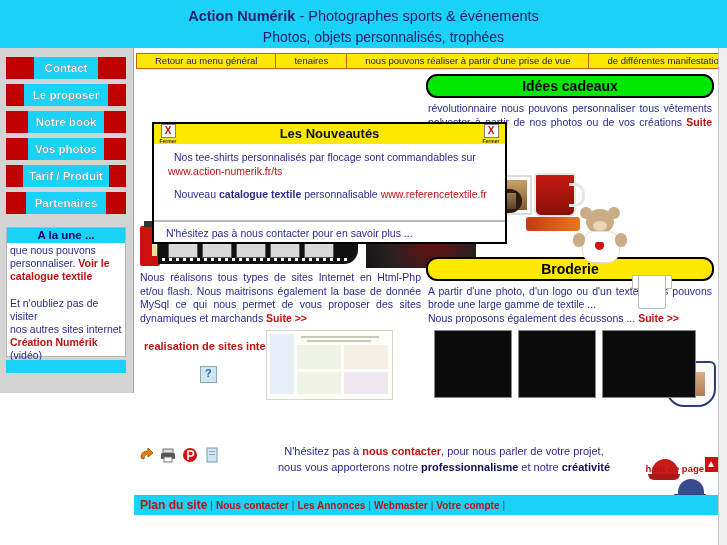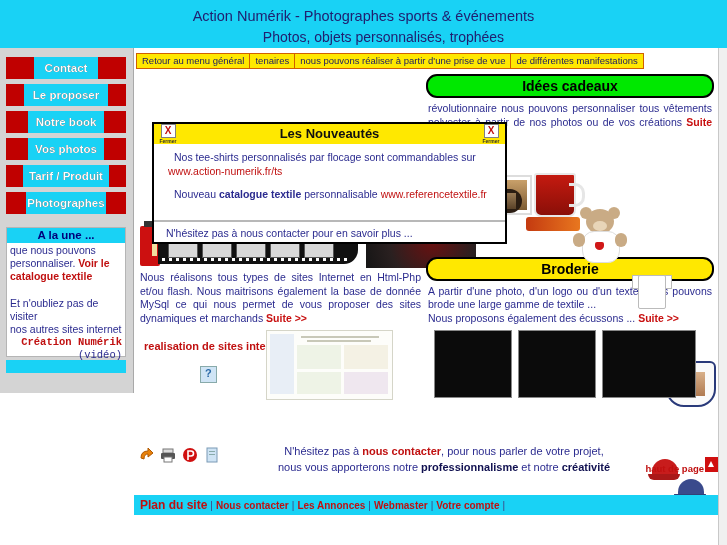--- a/index.html
+++ b/index.html
@@ -16,21 +16,21 @@
   
   .header{
     position:absolute;left:0;top:0;width:727px;height:48px;
     background:#19d2f5;
     text-align:center;
     color:#202070;
   }
   .header-line1{
     padding-top:8px;font-size:14.5px;letter-spacing:0px;
   }
-  .header-line1 b{font-weight:normal;}
+  .header-line1 b{font-weight:bold;}
   .header-line2{padding-top:5px;font-size:14px;margin-left:40px;}
 
   
   .page{
     position:absolute;left:0;top:48px;width:727px;height:497px;
     background:#ffffff;
   }
 
   
   .sidebar{
@@ -57,40 +57,40 @@
   .alaune{
     position:absolute;left:6px;top:179px;width:120px;height:130px;
     background:#ffffff;border:1px solid #b5b5b5;box-sizing:border-box;
   }
   .alaune-title{
     height:15px;line-height:15px;background:#19d2f5;
     text-align:center;font-weight:bold;color:#00007a;font-size:11.5px;
   }
   .alaune-body{padding:1px 3px 0 3px;font-size:10.5px;line-height:13px;color:#2b2b8f;}
   .alaune-body .rd{color:#c01010;font-weight:bold;}
-  .alaune-body .ctr{text-align:right;font-family:Liberation Mono, monospace;}
+  .alaune-body .ctr{text-align:left;}
   .alaune-bottom-bar{
     position:absolute;left:6px;top:312px;width:120px;height:13px;background:#19d2f5;
   }
 
   
   .main{
     position:absolute;left:134px;top:0;width:584px;height:497px;
     background:#ffffff;
   }
 
   
   .navstrip{
     position:absolute;left:2px;top:5px;height:16px;
     display:flex;align-items:stretch;
   }
   .navcell{
     background:#ffe800;border:1px solid #d06000;
     font-size:9.5px;line-height:14px;color:#202060;
-    padding:0 5px;white-space:nowrap;margin-right:-1px;
+    padding:0 18px;white-space:nowrap;margin-right:-1px;
   }
 
   
   .col-left{position:absolute;left:4px;top:26px;width:285px;}
   .col-right{position:absolute;left:292px;top:26px;width:288px;}
 
   .banner{
     height:20px;line-height:20px;text-align:center;
     border:2px solid #000000;border-radius:11px;
     font-weight:bold;font-size:14px;color:#000000;
@@ -257,21 +257,21 @@
       <div class="menu-btn">
         <div class="hl" style="left:22px;width:76px;"></div>
         <span class="lbl">Vos photos</span>
       </div>
       <div class="menu-btn">
         <div class="hl" style="left:17px;width:86px;"></div>
         <span class="lbl">Tarif / Produit</span>
       </div>
       <div class="menu-btn">
         <div class="hl" style="left:20px;width:80px;"></div>
-        <span class="lbl">Photographes</span>
+        <span class="lbl">Partenaires</span>
       </div>
     </div>
 
     <div class="alaune">
       <div class="alaune-title">A la une ...</div>
       <div class="alaune-body">
         <div>que nous pouvons</div>
         <div>
           <span>personnaliser.</span>
           <span class="rd">Voir le</span>

